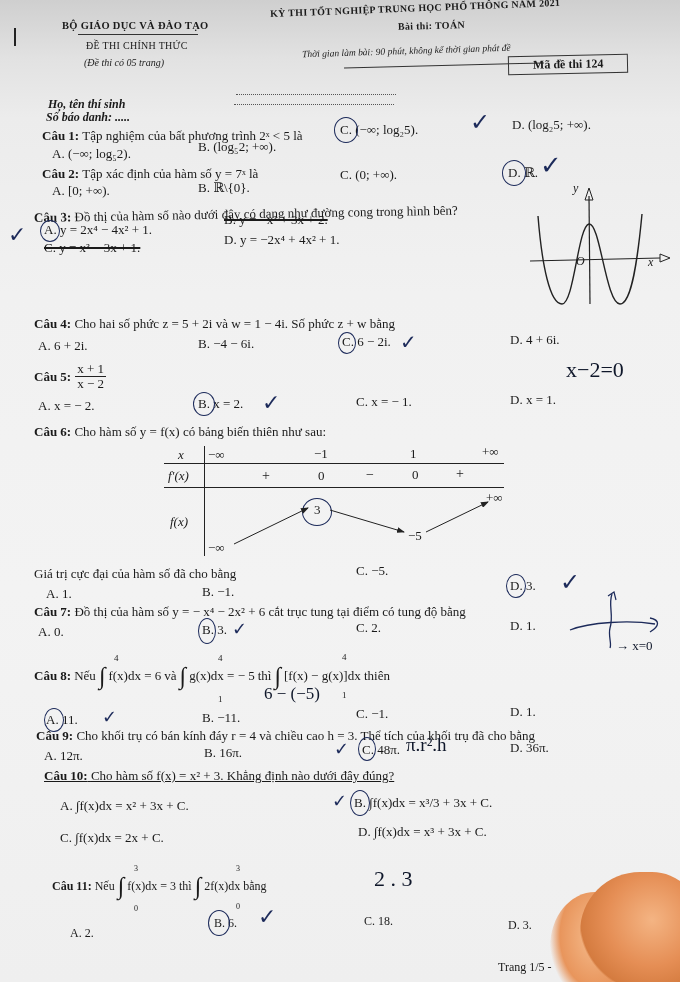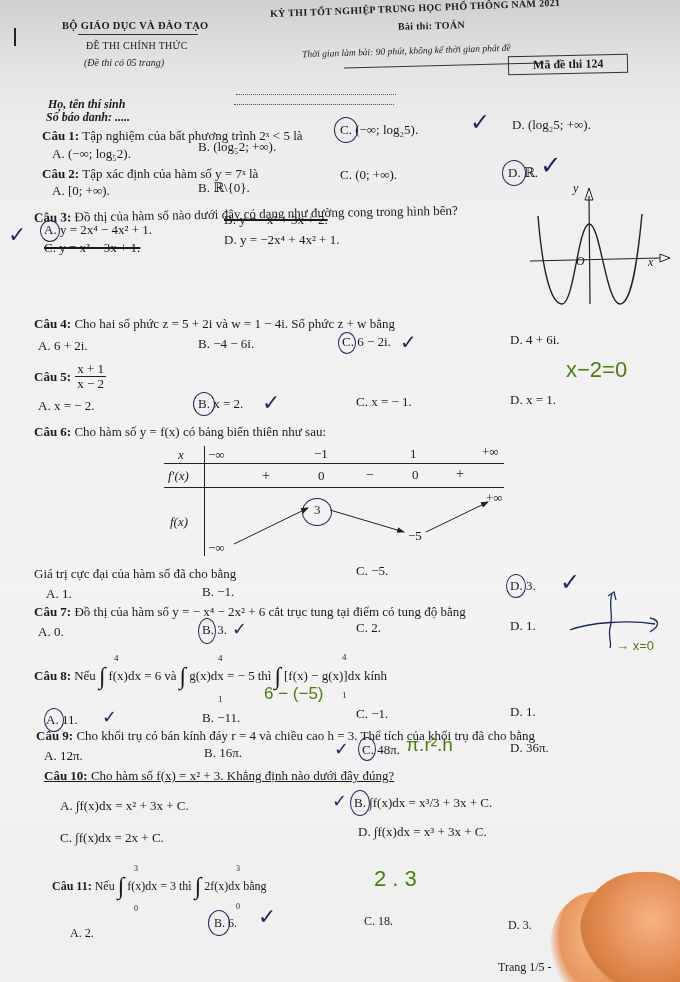--- a/index.html
+++ b/index.html
@@ -7,21 +7,21 @@
        background:linear-gradient(180deg,#cfcfcf 0%,#e2e2e2 6%,#ececec 12%,#f1f1f1 30%,#f3f3f3 60%,#efefef 100%);
        font-family:"Liberation Serif","DejaVu Serif",serif;color:#1a1a1a;}
   .abs{position:absolute;white-space:nowrap;}
   .b{font-weight:bold;}
   .i{font-style:italic;}
   .sm{font-size:11px;}
   .q{font-size:13px;}
   .opt{font-size:13px;}
   .hdr{font-size:10px;letter-spacing:0.3px;}
   .box{border:1.5px solid #333;padding:2px 14px;font-weight:bold;font-size:13px;}
-  .ink{color:#4d7c0f;font-family:Liberation Sans, sans-serif;}
+  .ink{color:#0f172a;font-family:Liberation Serif, serif;}
   .circle{position:absolute;border:1.6px solid #1c2a5a;border-radius:50%;}
   .check{position:absolute;color:#1c2a5a;font-family:"DejaVu Sans",sans-serif;}
   .strike{text-decoration:line-through;text-decoration-thickness:2px;}
   .finger{position:absolute;right:-20px;bottom:-10px;width:120px;height:120px;
           background:radial-gradient(ellipse at 60% 40%,#f4b483 0%,#e58e55 45%,#d47b3f 70%,rgba(220,140,90,0) 72%);
           border-radius:50% 40% 0 0;}
   .finger2{position:absolute;right:40px;bottom:-20px;width:90px;height:110px;
           background:radial-gradient(ellipse at 50% 40%,#f6bd8e 0%,#e8955c 55%,rgba(230,150,95,0) 72%);
           border-radius:50%;}
   .dots{border-bottom:1px dotted #555;}
@@ -183,21 +183,21 @@
 <div class="abs q" style="left:34px;top:666px;display:flex;align-items:center;gap:3px;">
   <span class="b">Câu 8:</span>
   <span>Nếu</span>
   <span style="font-size:24px;line-height:20px;">∫</span>
   <span>f(x)dx = 6</span>
   <span>và</span>
   <span style="font-size:24px;line-height:20px;">∫</span>
   <span>g(x)dx = − 5</span>
   <span>thì</span>
   <span style="font-size:24px;line-height:20px;">∫</span>
-  <span>[f(x) − g(x)]dx kính</span>
+  <span>[f(x) − g(x)]dx thiên</span>
 </div>
 <div class="abs sm" style="left:114px;top:653px;font-size:9px;">4</div>
 <div class="abs sm" style="left:218px;top:653px;font-size:9px;">4</div>
 <div class="abs sm" style="left:218px;top:694px;font-size:9px;">1</div>
 <div class="abs sm" style="left:342px;top:652px;font-size:9px;">4</div>
 <div class="abs sm" style="left:342px;top:690px;font-size:9px;">1</div>
 <div class="abs ink" style="left:264px;top:684px;font-size:17px;">6 − (−5)</div>
 <div class="abs opt" style="left:46px;top:712px;">A. 11.</div>
 <div class="circle" style="left:44px;top:708px;width:18px;height:22px;"></div>
 <div class="check" style="left:102px;top:706px;font-size:18px;">✓</div>

